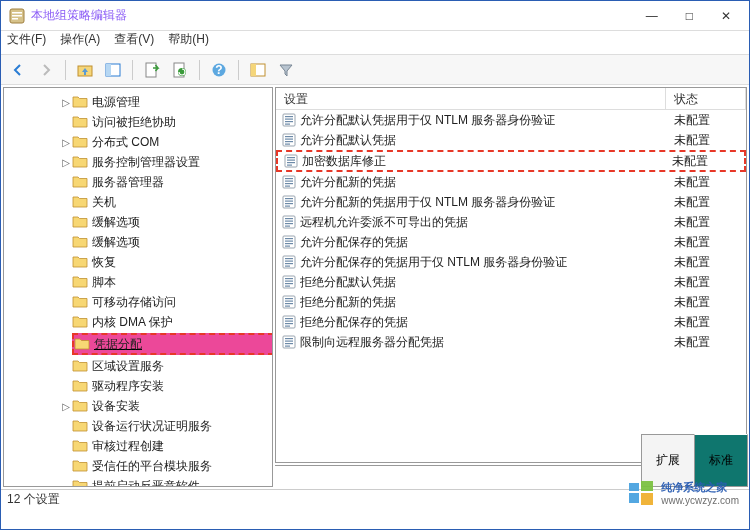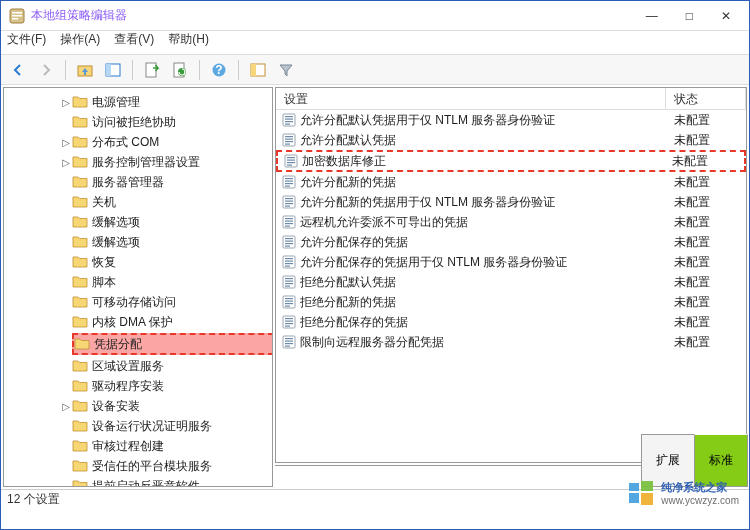--- a/index.html
+++ b/index.html
@@ -15,21 +15,21 @@
     .tbtn { width: 22px; height: 22px; display: flex; align-items: center; justify-content: center; cursor: pointer; }
     .tsep { width: 1px; height: 20px; background: #ccc; margin: 0 2px; }
     .content { display: flex; height: calc(100% - 30px - 24px - 30px - 20px - 20px); }
     .tree-pane { width: 270px; border: 1px solid #999; margin: 2px; overflow: hidden; position: relative; }
     .tree-scroll { height: 100%; overflow-y: auto; overflow-x: hidden; padding: 4px 0 4px 70px; }
     .tree-scroll::-webkit-scrollbar { width: 16px; }
     .tree-scroll::-webkit-scrollbar-track { background: #f0f0f0; }
     .tree-scroll::-webkit-scrollbar-thumb { background: #c0c0c0; border: 1px solid #a0a0a0; }
     .tree-scroll::-webkit-scrollbar-button { background: #e0e0e0; height: 16px; border: 1px solid #a0a0a0; }
     .tree-item { display: flex; align-items: center; height: 20px; cursor: pointer; white-space: nowrap; }
-    .tree-item.selected { background: #fca5a5; }
+    .tree-item.selected { background: #ec4899; text-decoration: underline; }
     .tree-item .chev { width: 12px; color: #666; font-size: 10px; display: inline-flex; justify-content: center; margin-left: -14px; }
     .tree-item .folder { width: 16px; height: 14px; margin-right: 4px; }
     .tree-item .label { color: #222; }
     .tree-item.highlighted { border: 2px dashed #e73828; margin: 1px -2px; padding-left: 2px; box-sizing: border-box; height: 22px; }
     .right-pane { flex: 1; margin: 2px 2px 2px 0; display: flex; flex-direction: column; }
     .list-view { flex: 1; border: 1px solid #999; overflow: hidden; display: flex; flex-direction: column; }
     .list-header { display: flex; height: 22px; border-bottom: 1px solid #ddd; }
     .list-header .col { padding: 3px 8px; border-right: 1px solid #ddd; color: #333; }
     .col-setting { flex: 1; }
     .col-status { width: 80px; text-align: left; }
@@ -38,21 +38,21 @@
     .list-body::-webkit-scrollbar-track { background: #f0f0f0; }
     .list-body::-webkit-scrollbar-thumb { background: #c0c0c0; border: 1px solid #a0a0a0; }
     .list-body::-webkit-scrollbar-button { background: #e0e0e0; height: 16px; border: 1px solid #a0a0a0; }
     .list-row { display: flex; height: 20px; align-items: center; cursor: pointer; }
     .list-row.highlighted { border: 2px dashed #e73828; height: 22px; }
     .list-row .itm-icon { width: 14px; height: 14px; margin: 0 4px 0 6px; flex-shrink: 0; }
     .list-row .itm-label { flex: 1; color: #222; white-space: nowrap; overflow: hidden; }
     .list-row .itm-status { width: 80px; padding-left: 8px; color: #222; flex-shrink: 0; }
     .tabs-strip { height: 22px; display: flex; align-items: flex-end; border-top: 0; margin-top: 2px; }
     .tab { padding: 17px 14px; border: 1px solid #999; background: #f4f4f4; margin-right: -1px; cursor: pointer; position: relative; }
-    .tab.active { background: #84cc16; border-top: 1px solid #fff; }
+    .tab.active { background: #0f766e; border-top: 1px solid #fff; }
     .tabs-spacer { flex: 1; border-top: 1px solid #999; height: 1px; align-self: flex-start; margin-top: 0; }
     .statusbar { height: 20px; border-top: 1px solid #ccc; display: flex; align-items: center; padding: 0 6px; color: #333; text-align: center; }
     .watermark { position: absolute; right: 10px; bottom: 22px; display: flex; align-items: center; gap: 6px; z-index: 50; opacity: 0.95; }
     .watermark .wm-text { color: #2a5db3; font-size: 11px; font-weight: bold; }
     .watermark .wm-url { color: #666; font-size: 10px; display: block; }
   </style>
 </head>
 <body>
 
 <div class="titlebar">

